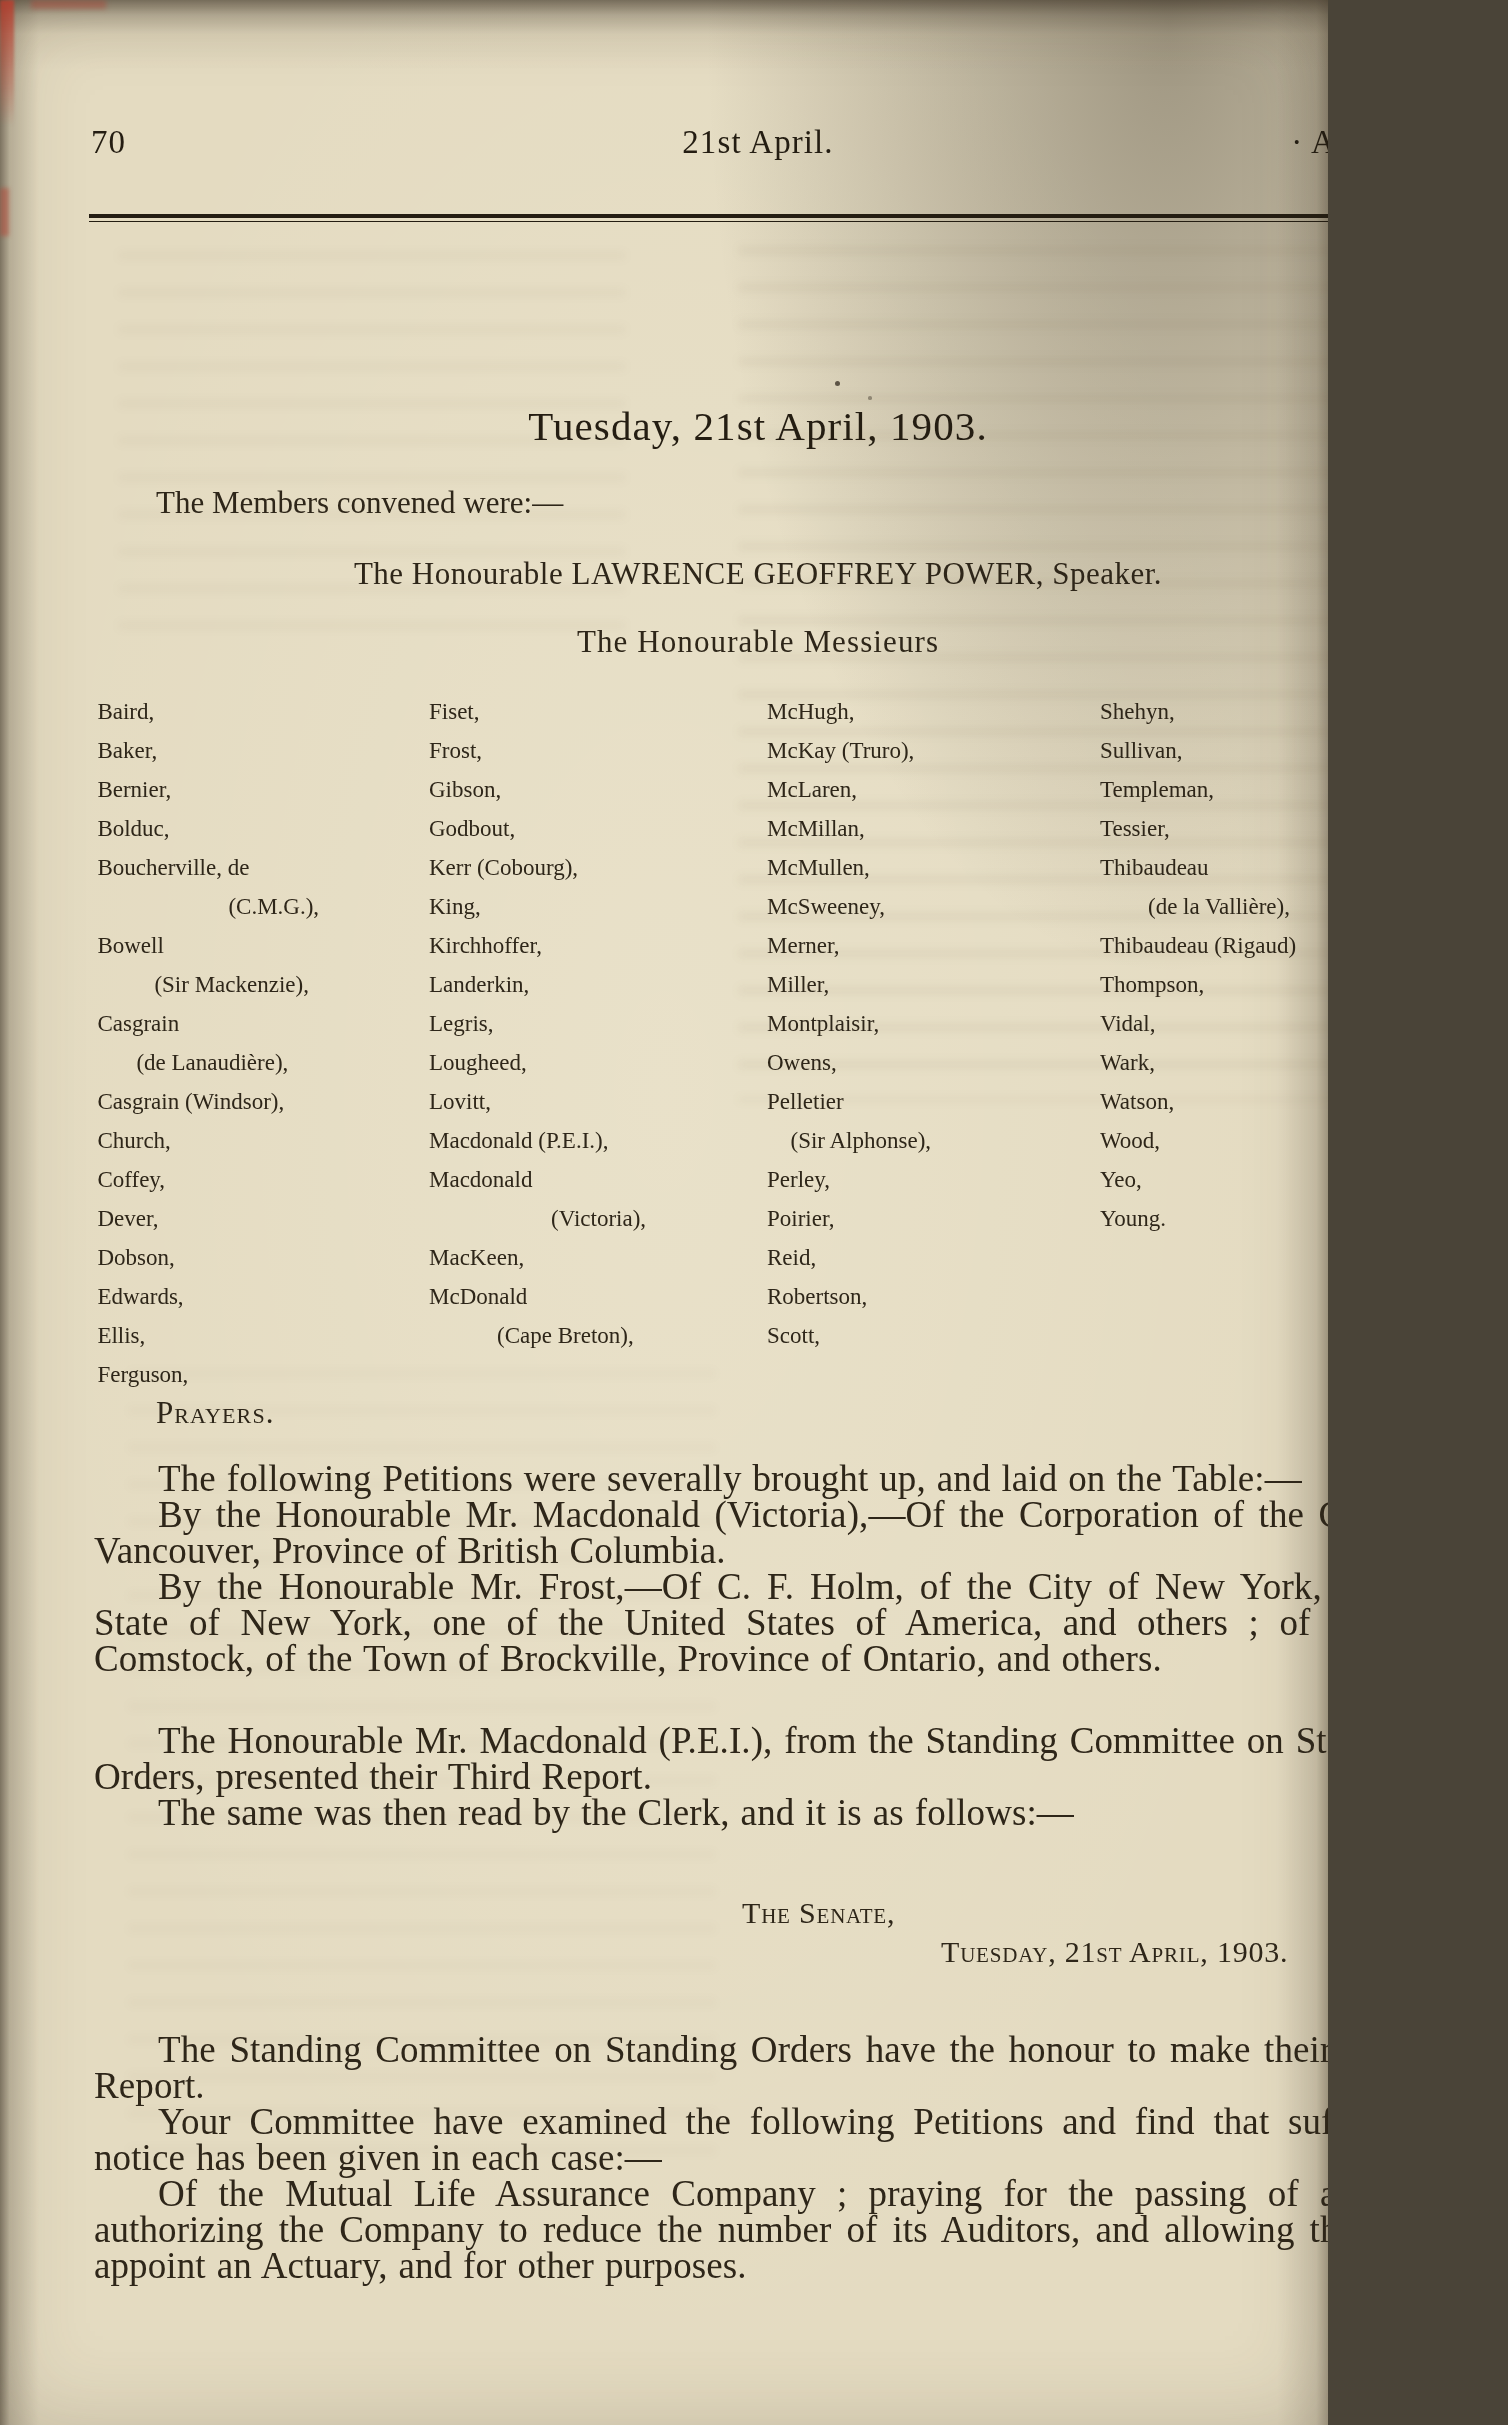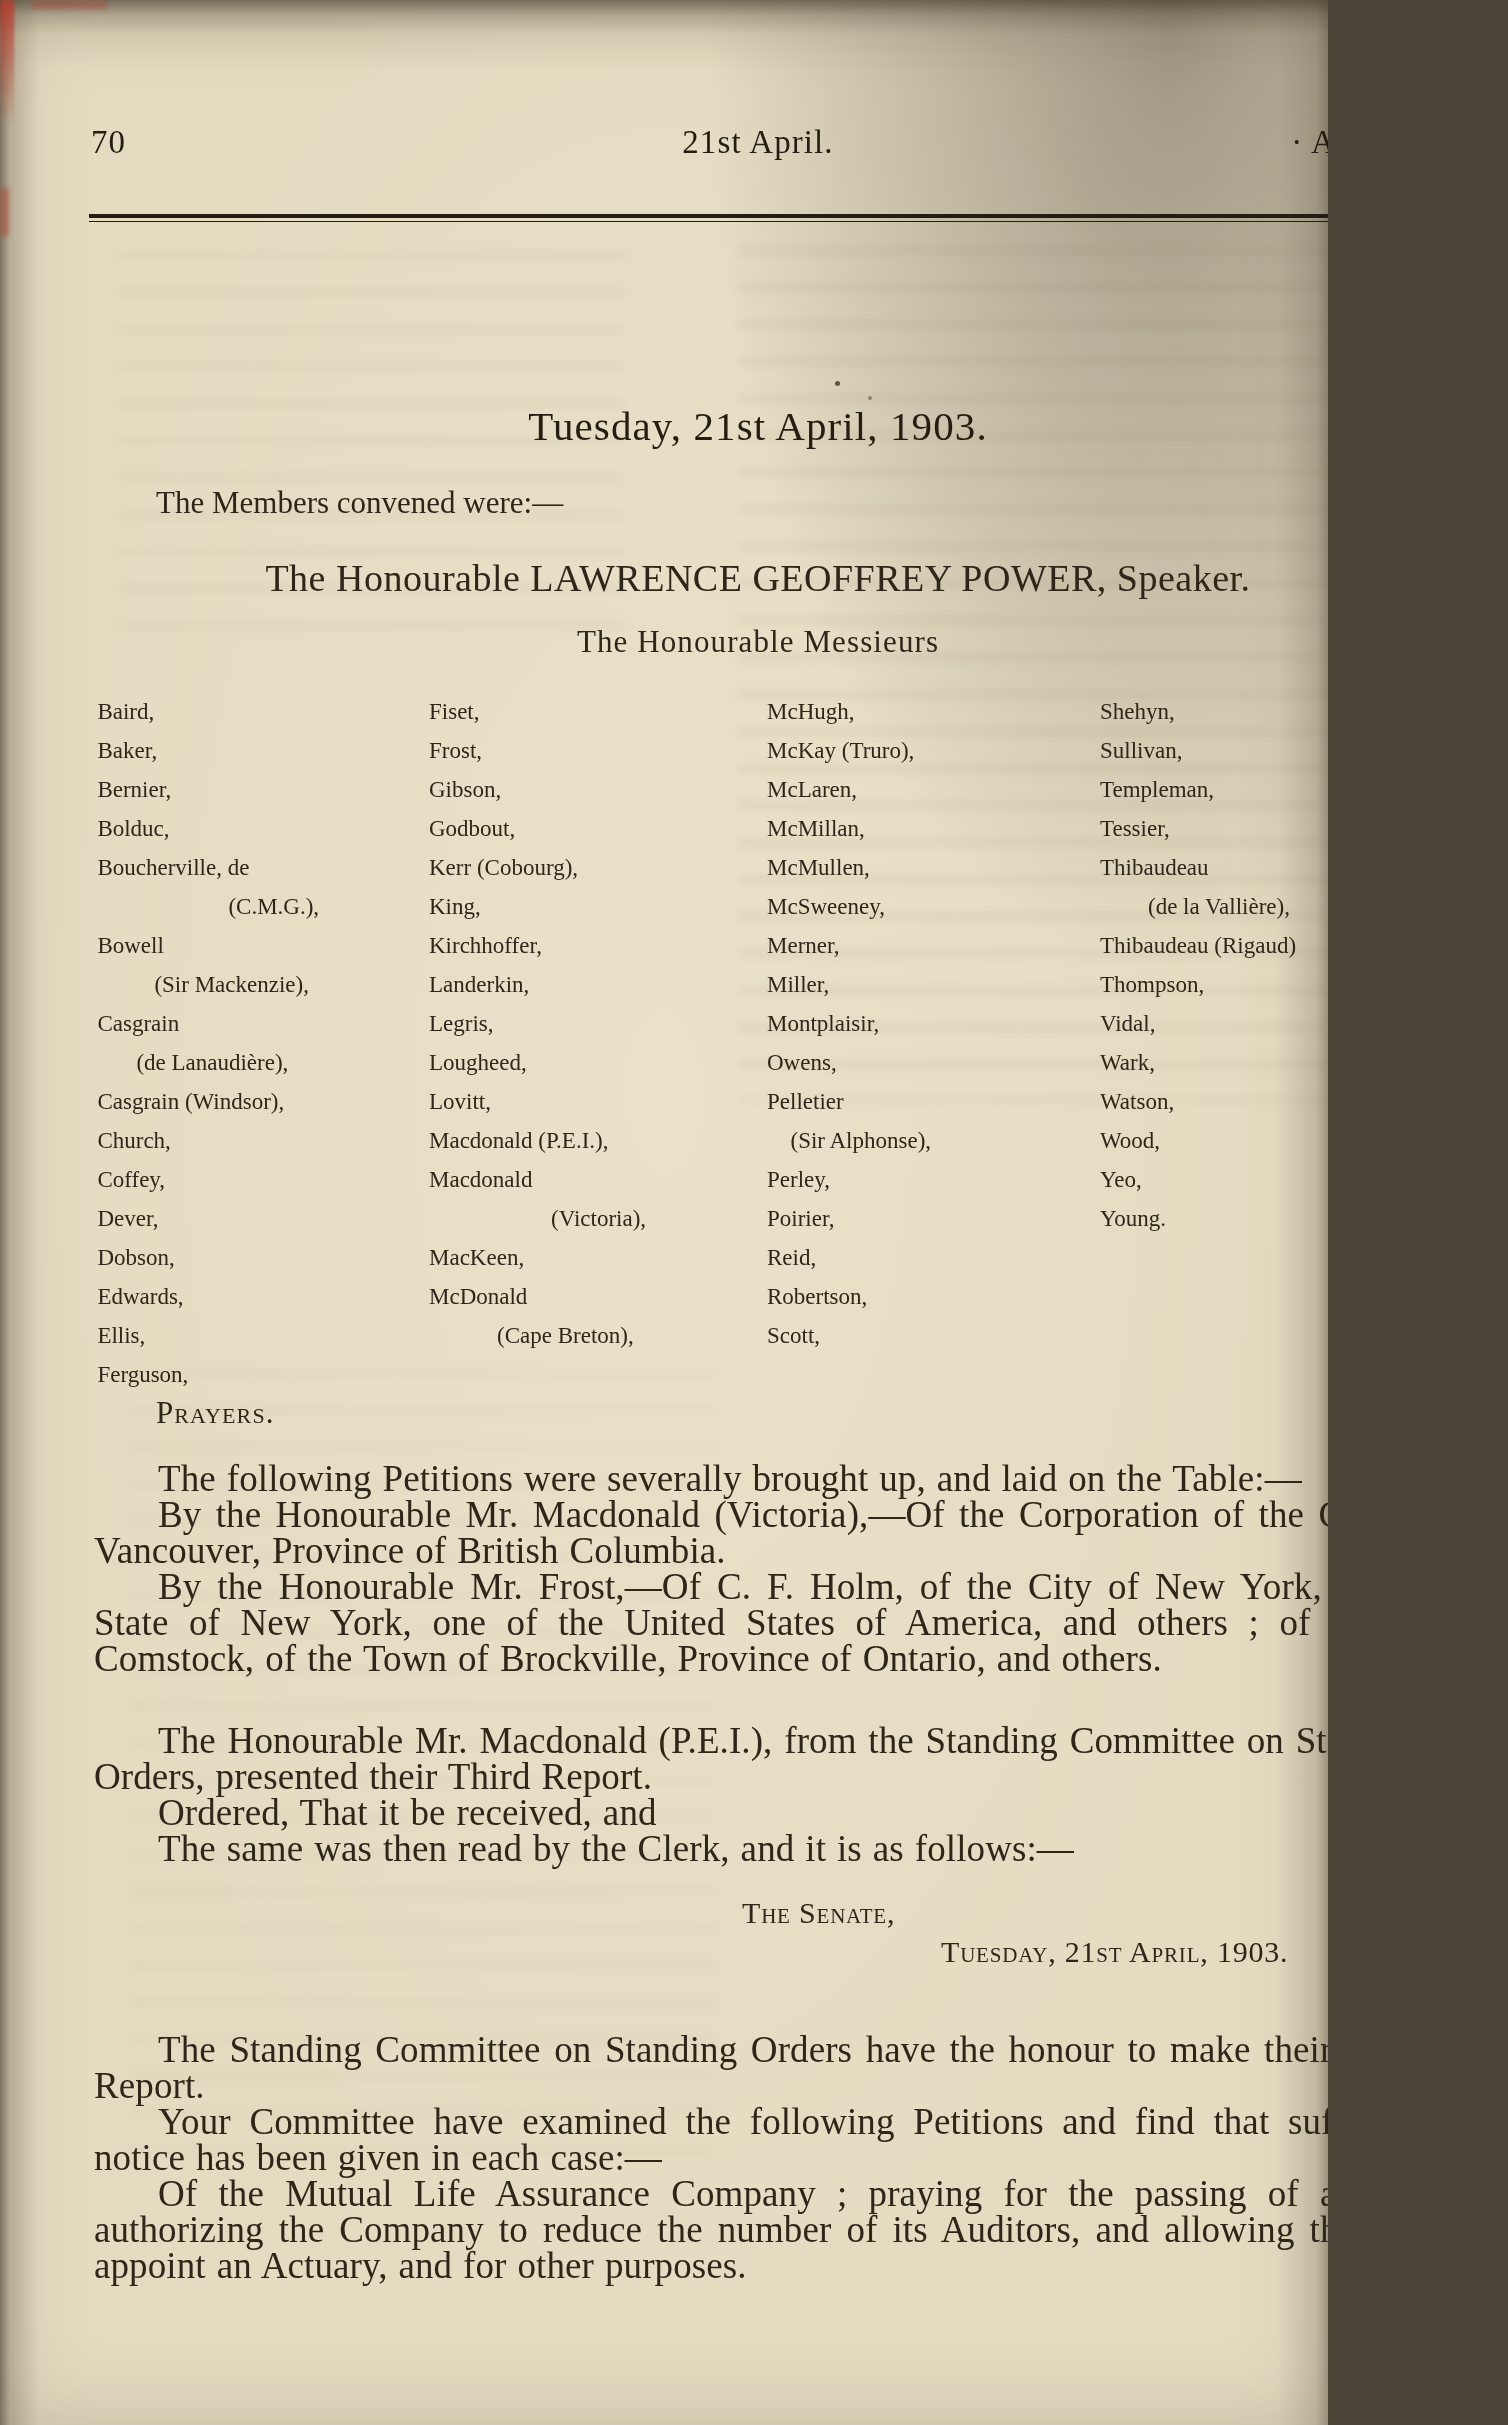--- a/index.html
+++ b/index.html
@@ -46,21 +46,21 @@
   .head-center { position:absolute; left:0;  right:0; top:0; text-align:center; }
   .head-right  { position:absolute; right:0; top:0; }
 
   .rule { position:absolute; left:89px; top:214px; width:1336px; height:8px;
           border-top:4.8px solid #241d12; border-bottom:1.6px solid #241d12; }
 
   .title { position:absolute; left:91px; top:402px; width:1334px; text-align:center;
            font-size:41px; font-weight:normal; letter-spacing:1.1px; color:#241d12; }
 
   .convened  { position:absolute; left:91px; top:485px;  width:1334px; font-size:31px; text-indent:65px; }
-  .speaker   { position:absolute; left:91px; top:556px; width:1334px; text-align:center; font-size:38px; letter-spacing:0.5px; }
+  .speaker   { position:absolute; left:91px; top:556px; width:1334px; text-align:center; font-size:31px; letter-spacing:0.5px; }
   .messieurs { position:absolute; left:91px; top:624px; width:1334px; text-align:center; font-size:31px; letter-spacing:1.1px; }
 
   .members { position:absolute; left:91px; top:692px; width:1334px; height:701px; font-size:23px; }
   .mcol { position:absolute; top:0; }
   .c1 { left:6.4px;   width:332px; }
   .c2 { left:338px;  width:338px; }
   .c3 { left:676px; width:333px; }
   .c4 { left:1009px; width:325px; }
   .mline { height:39px; line-height:39px; white-space:nowrap; }
 
@@ -193,21 +193,20 @@
   <div class="sec sec1">
 
   <p class="para">The following Petitions were severally brought up, and laid on the Table:—</p>
       <p class="para">By the Honourable Mr. Macdonald (Victoria),—Of the Corporation of the City of Vancouver, Province of British Columbia.</p>
       <p class="para">By the Honourable Mr. Frost,—Of C. F. Holm, of the City of New York, in the State of New York, one of the United States of America, and others ; of W. H. Comstock, of the Town of Brockville, Province of Ontario, and others.</p>
     </div>
 
   <div class="sec sec2">
 
   <p class="para">The Honourable Mr. Macdonald (P.E.I.), from the Standing Committee on Standing Orders, presented their Third Report.</p>
-      <p class="para">Ordered, That it be received, and</p>
       <p class="para">The same was then read by the Clerk, and it is as follows:—</p>
     </div>
 
   <div class="dateline">
     <div class="dl dl1">The Senate,</div>
     <div class="dl dl3">Tuesday, 21st April, 1903.</div>
   </div>
 
   <div class="sec sec3">
 

